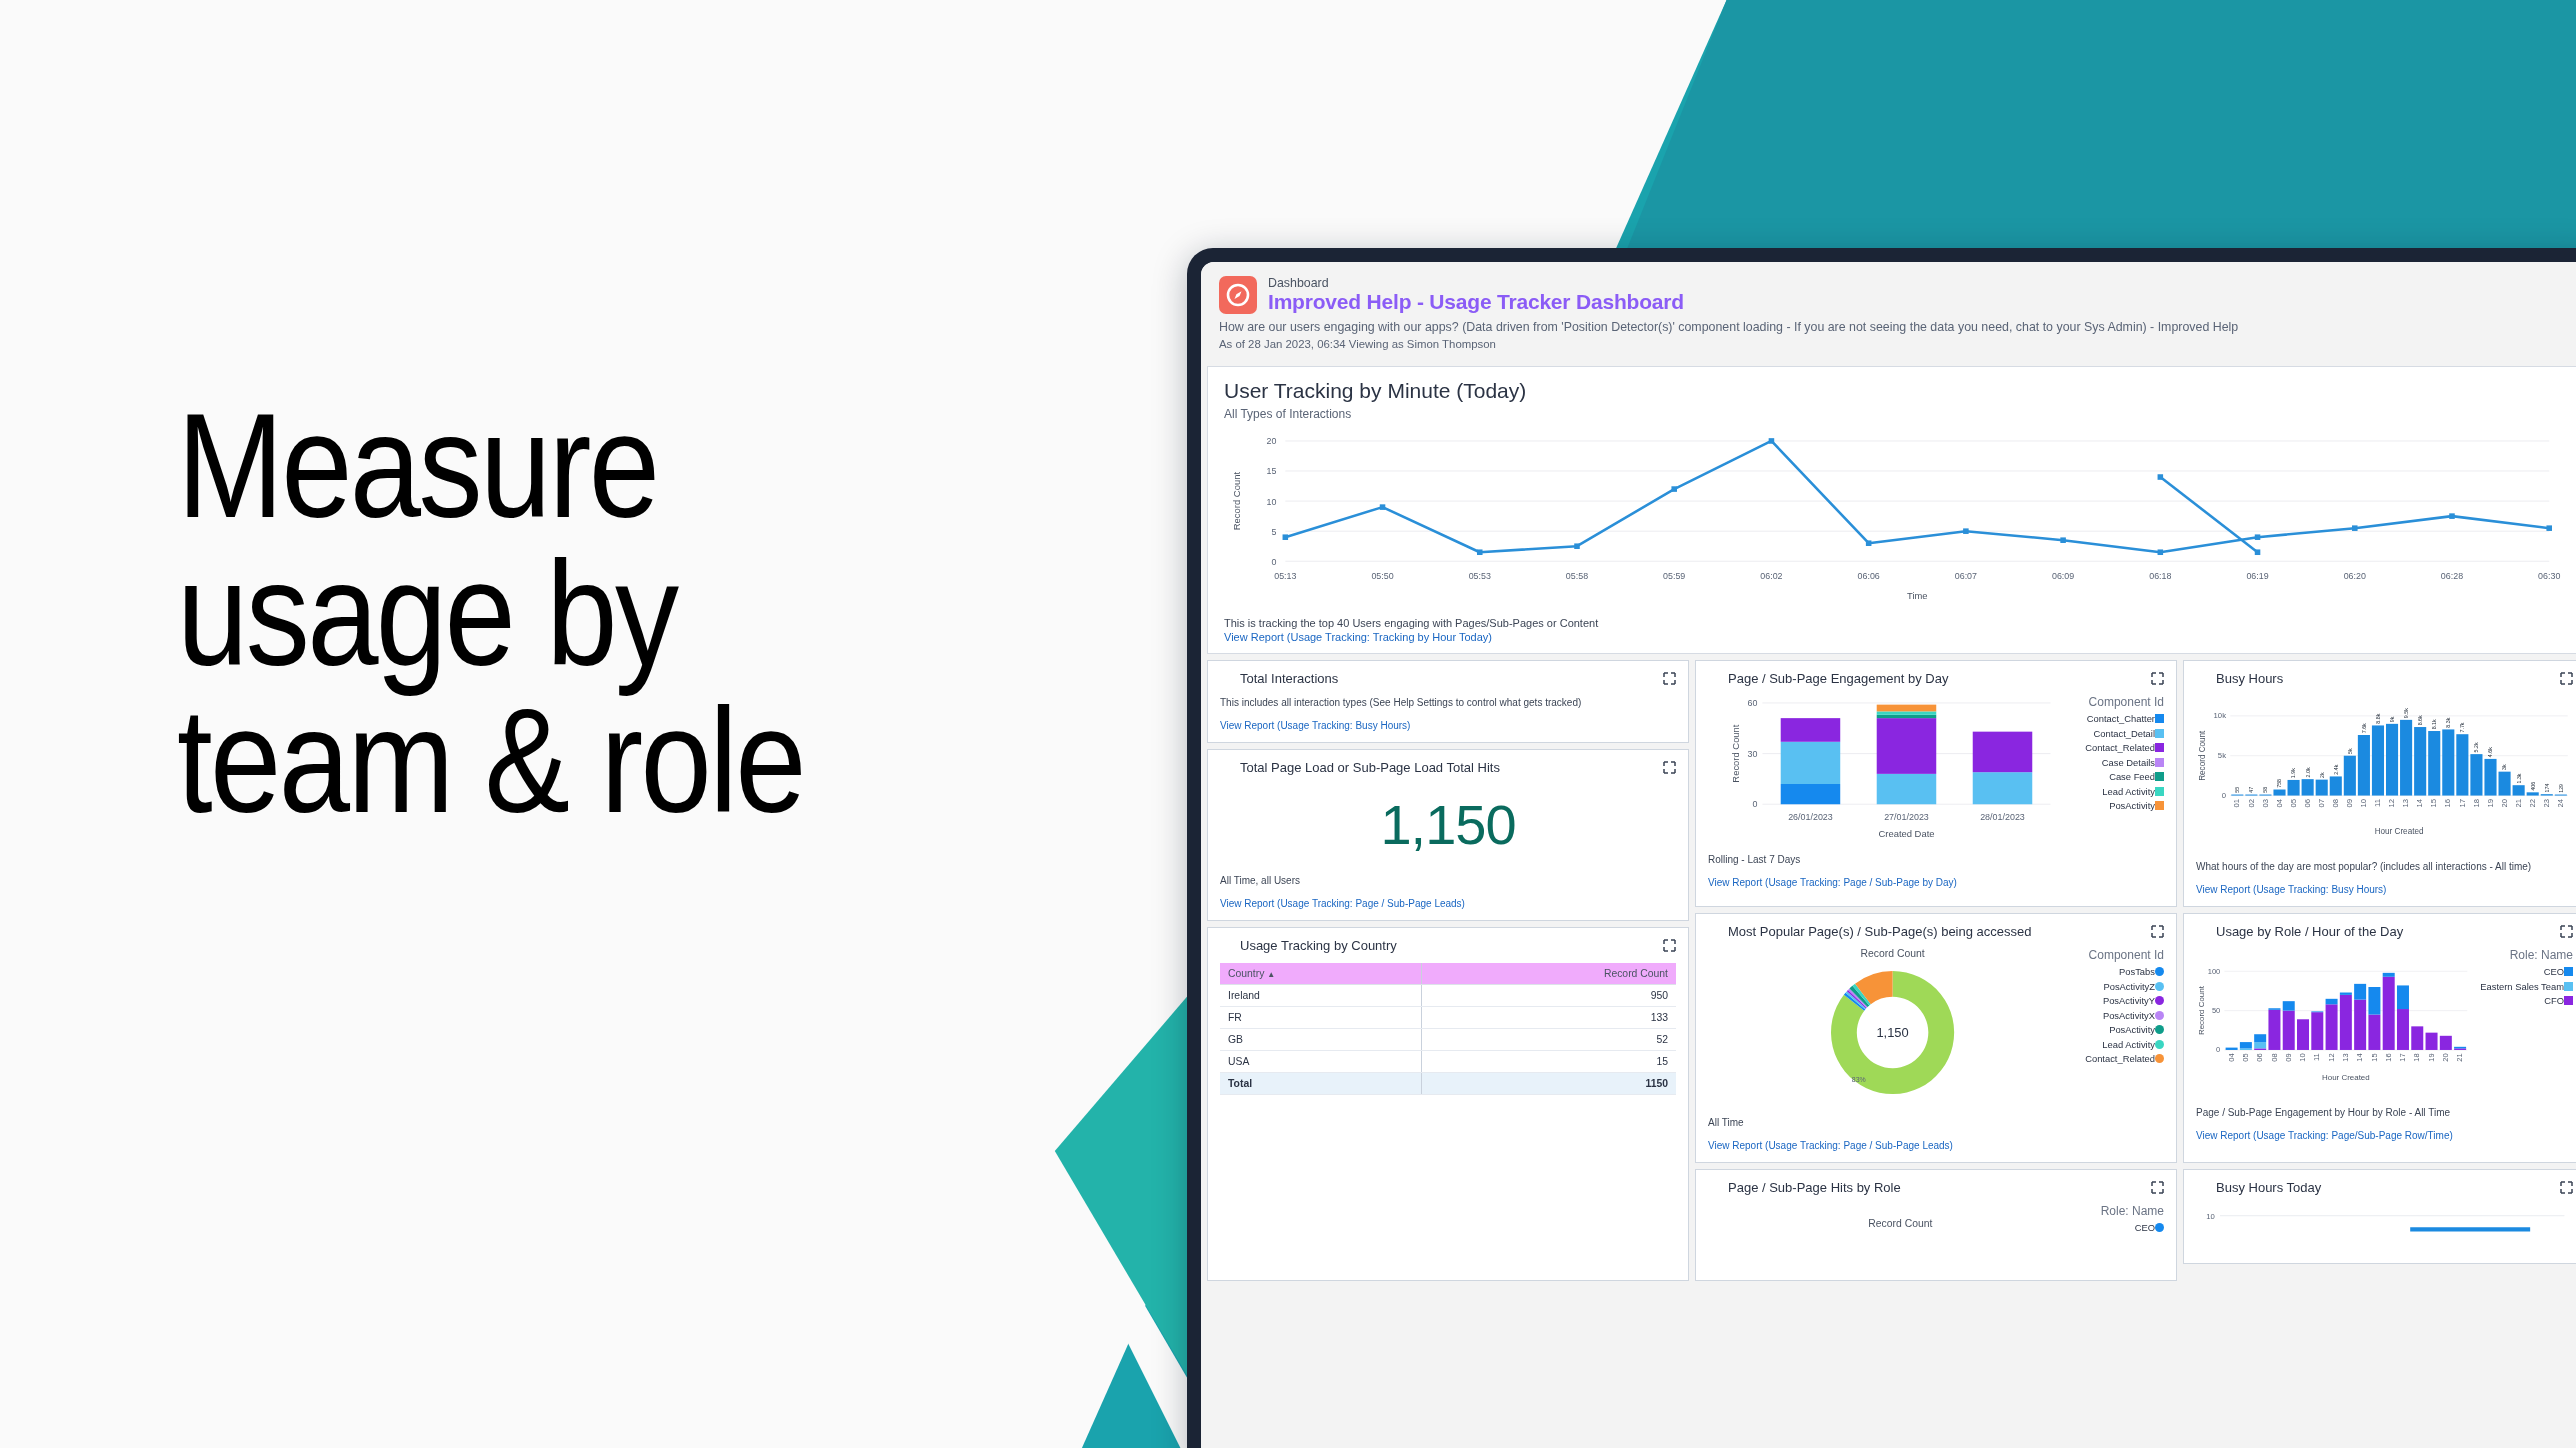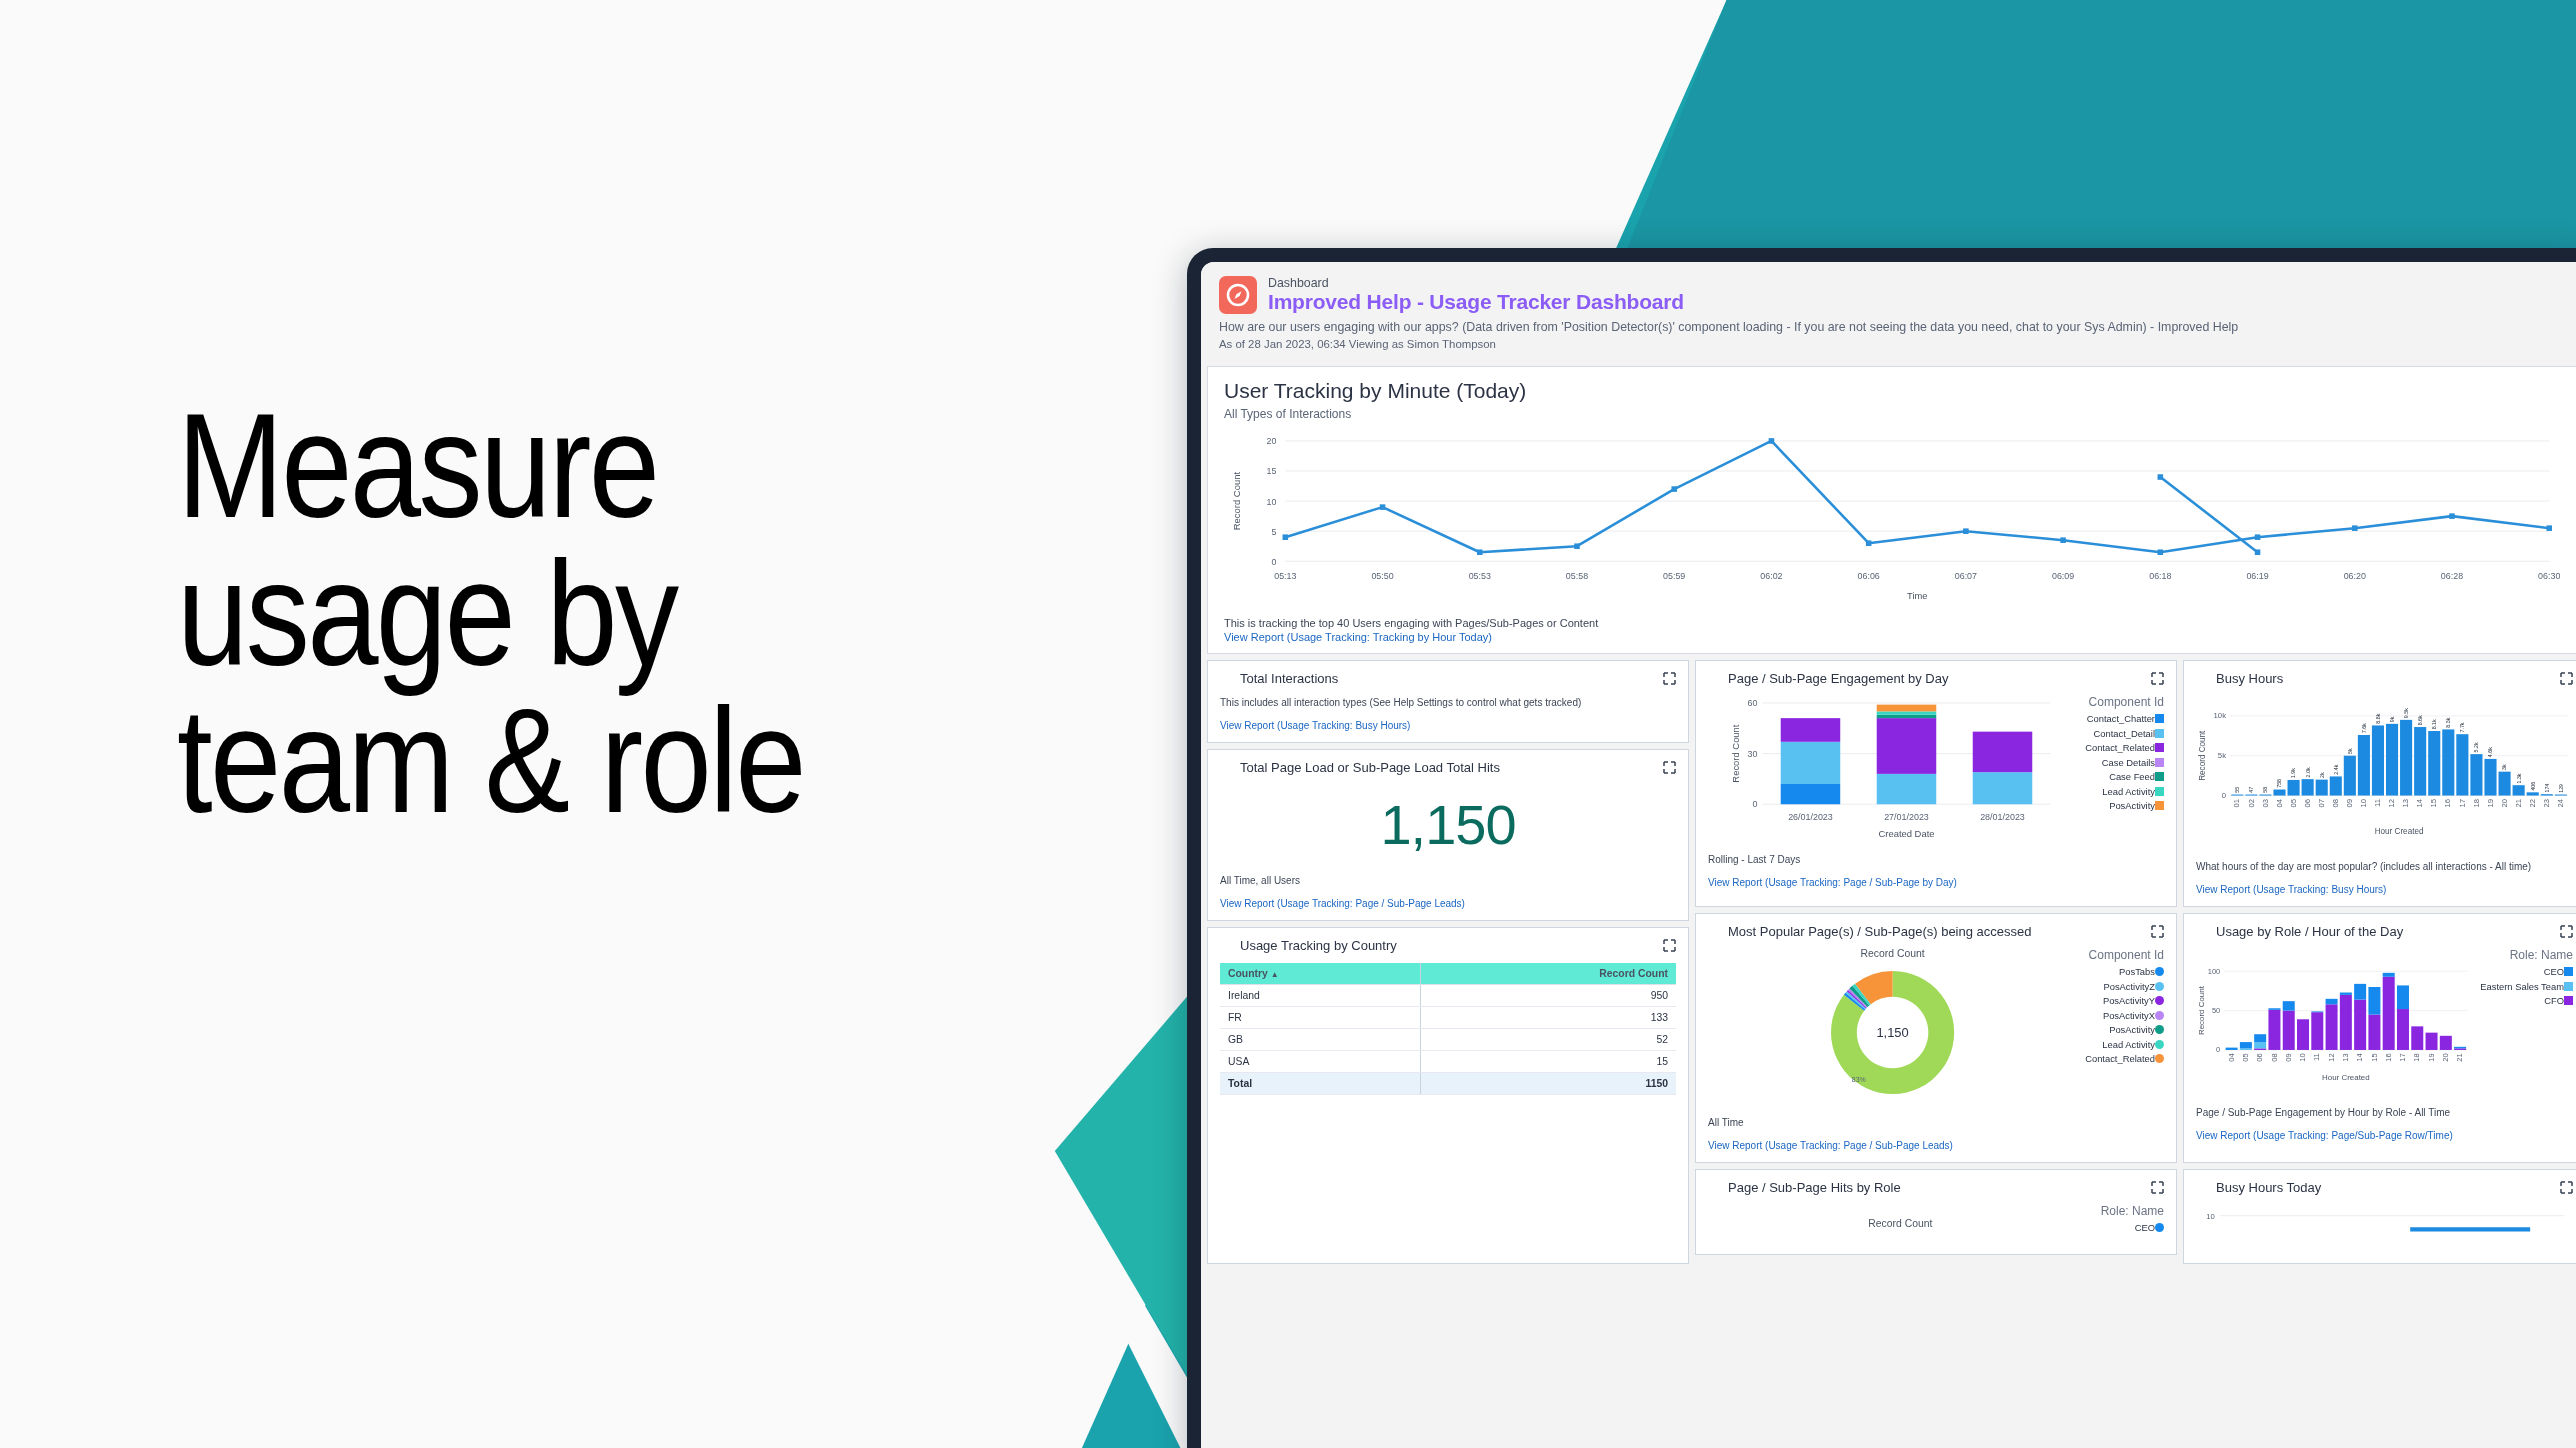--- a/index.html
+++ b/index.html
@@ -85,21 +85,21 @@
   .legend-title { color:#6b7485; margin-bottom:4px; font-size:12px; }
   .legend-row { display:flex; align-items:center; justify-content:flex-end; margin-bottom:3.5px; white-space:nowrap; }
   .swatch { width:9px; height:9px; flex:0 0 auto; }
   .swatch.round { border-radius:50%; }
 
   
   .bignum { text-align:center; font-size:56px; color:#0a6b5e; padding:14px 0 10px 0; letter-spacing:-1px; }
 
   
   table.country { width:100%; border-collapse:collapse; margin-top:7px; font-size:10.4px; color:#2b3344; }
-  table.country th { text-align:left; font-weight:bold; color:#4a5362; padding:5px 8px; border-bottom:1px solid #dde2e9; background:#5eead4; }
+  table.country th { text-align:left; font-weight:normal; color:#4a5362; padding:5px 8px; border-bottom:1px solid #dde2e9; background:#f0abfc; }
   table.country td { padding:5px 8px; border-bottom:1px solid #e6eaf0; }
   table.country td.num, table.country th.num { text-align:right; }
   table.country td.cellL { border-right:1px solid #c9d1dc; }
   table.country th.cellL { border-right:1px solid #c9d1dc; }
   tr.total-row td { background:#e8f2fa; font-weight:bold; }
 
   .axis-label { font-size:9px; fill:#5a6476; }
   .axis-title { font-size:9.5px; fill:#4a5362; }
   .bar-val { font-size:6.2px; fill:#1f2a38; }
 </style>
@@ -606,21 +606,21 @@
                 </div>
               </div>
         </div>
       </div>
       <div class="card-foot">
         <span>Page / Sub-Page Engagement by Hour by Role - All Time</span>
         <a href="#">View Report (Usage Tracking: Page/Sub-Page Row/Time)</a>
       </div>
     </div>
 
-    <div class="card" style="height:86px;overflow:hidden;">
+    <div class="card" style="height:112px;overflow:hidden;">
       <div class="card-head">
         <div class="card-title">Page / Sub-Page Hits by Role</div>
         <span class="expand-icon">
           <svg width="13" height="13" viewBox="0 0 13 13">
                 <path d="M1 1h4M1 1v4M12 1H8M12 1v4M1 12h4M1 12V8M12 12H8M12 12V8" stroke="#3a4354" stroke-width="1.5" fill="none"></path>
               </svg>
         </span>
       </div>
       <div class="card-body">
         <div class="chart-area" style="text-align:center;">

